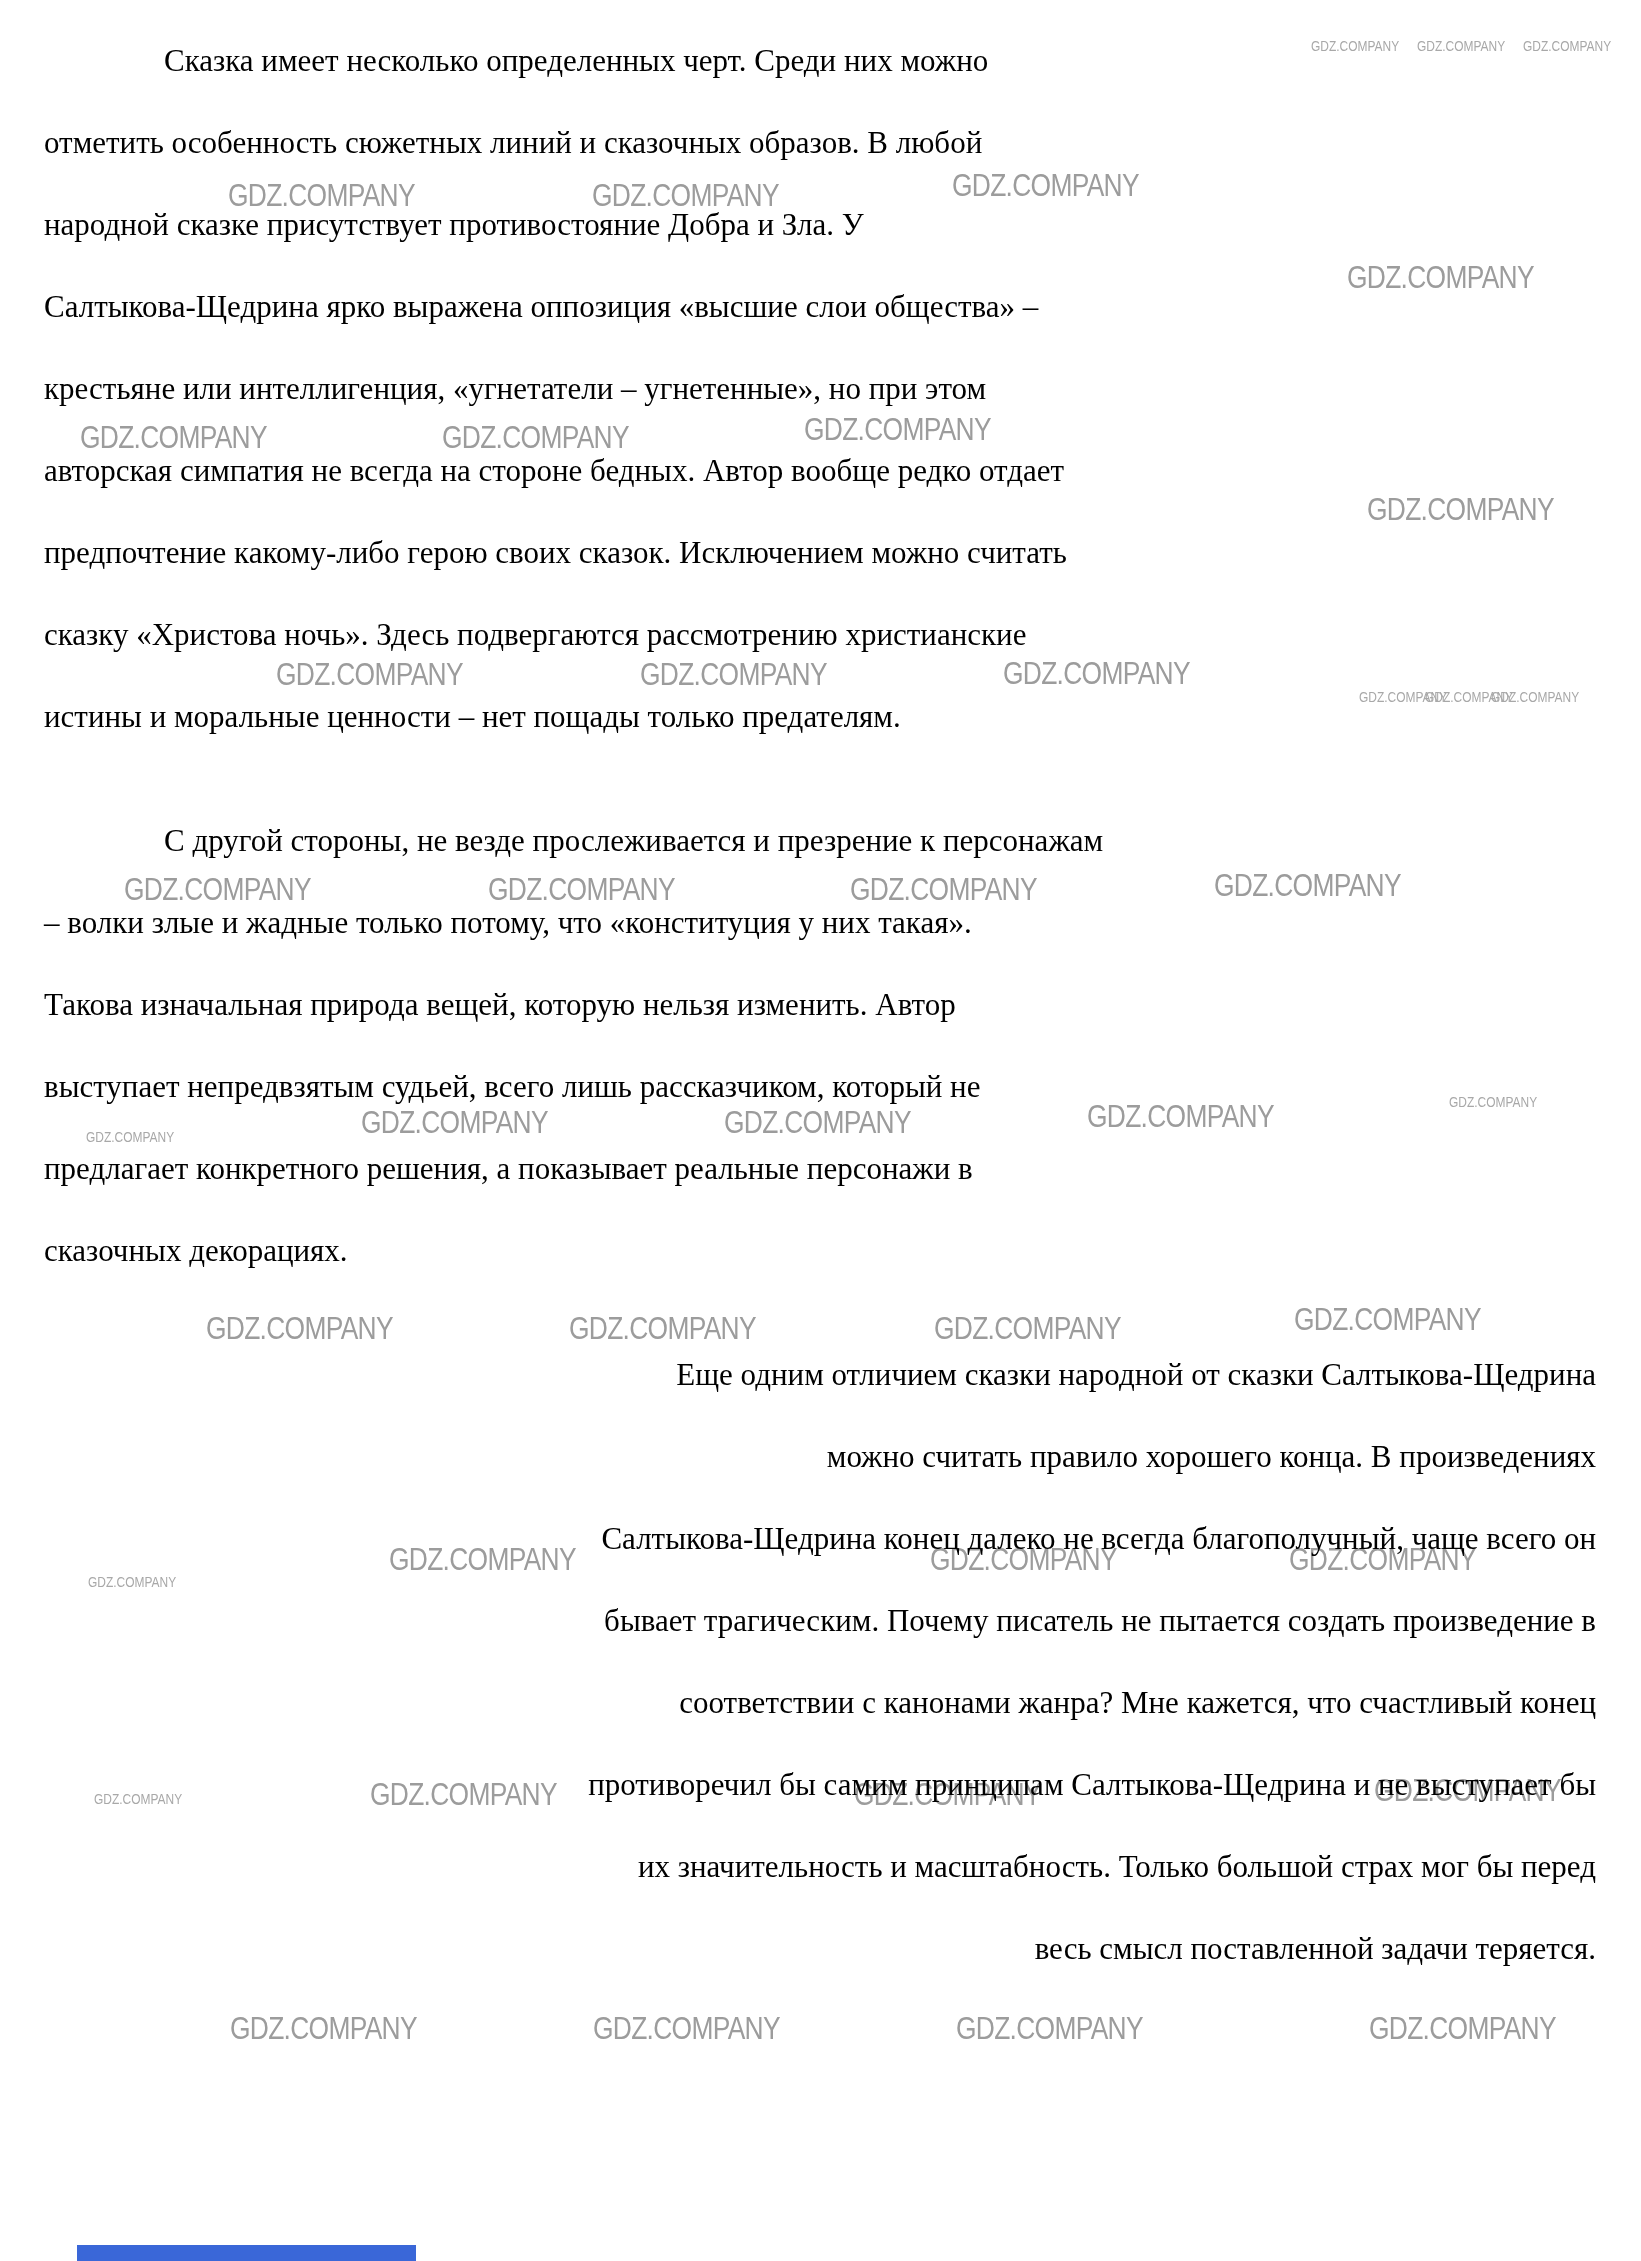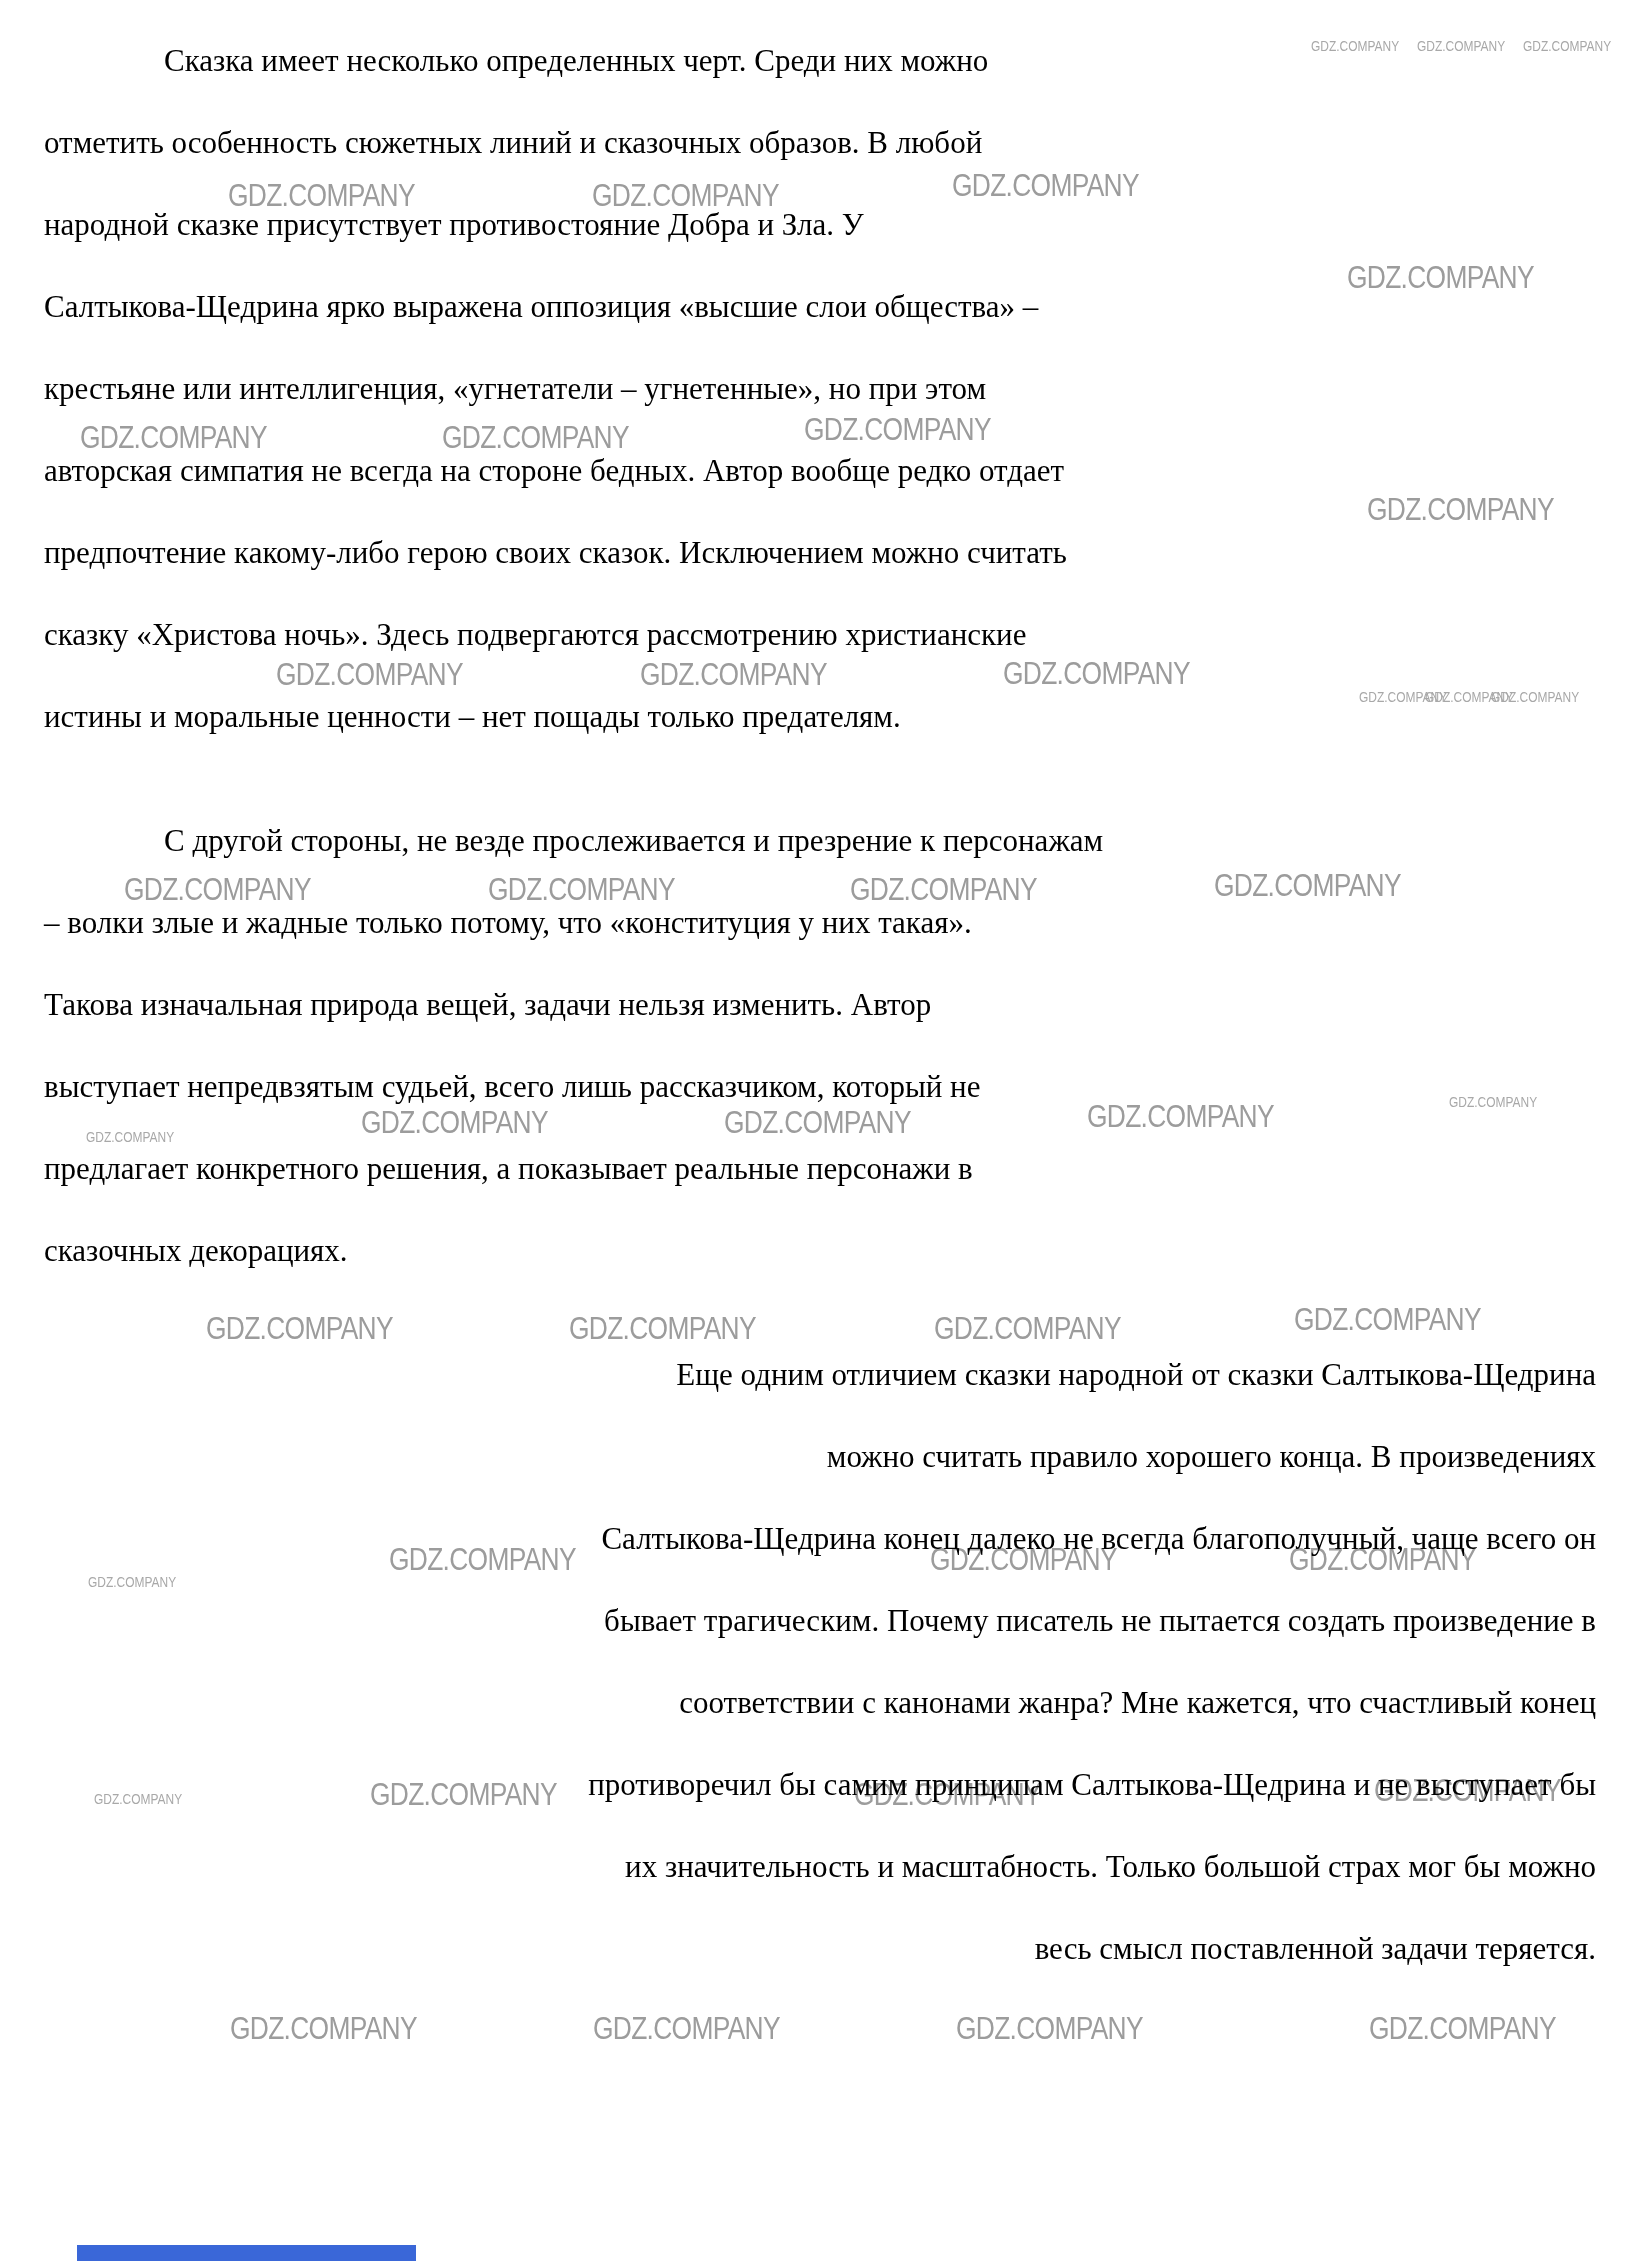--- a/index.html
+++ b/index.html
@@ -131,31 +131,31 @@
         <div class="text-line">Салтыкова-Щедрина ярко выражена оппозиция «высшие слои общества» –</div>
         <div class="text-line">крестьяне или интеллигенция, «угнетатели – угнетенные», но при этом</div>
         <div class="text-line">авторская симпатия не всегда на стороне бедных. Автор вообще редко отдает</div>
         <div class="text-line">предпочтение какому-либо герою своих сказок. Исключением можно считать</div>
         <div class="text-line">сказку «Христова ночь». Здесь подвергаются рассмотрению христианские</div>
         <div class="text-line">истины и моральные ценности – нет пощады только предателям.</div>
       </div>
       <div class="paragraph">
         <div class="text-line indent">С другой стороны, не везде прослеживается и презрение к персонажам</div>
         <div class="text-line">– волки злые и жадные только потому, что «конституция у них такая».</div>
-        <div class="text-line">Такова изначальная природа вещей, задачи нельзя изменить. Автор</div>
+        <div class="text-line">Такова изначальная природа вещей, которую нельзя изменить. Автор</div>
         <div class="text-line">выступает непредвзятым судьей, всего лишь рассказчиком, который не</div>
         <div class="text-line">предлагает конкретного решения, а показывает реальные персонажи в</div>
         <div class="text-line">сказочных декорациях.</div>
       </div>
       <div class="paragraph">
         <div class="text-line indent">Еще одним отличием сказки народной от сказки Салтыкова-Щедрина</div>
         <div class="text-line">можно считать правило хорошего конца. В произведениях</div>
         <div class="text-line">Салтыкова-Щедрина конец далеко не всегда благополучный, чаще всего он</div>
         <div class="text-line">бывает трагическим. Почему писатель не пытается создать произведение в</div>
         <div class="text-line">соответствии с канонами жанра? Мне кажется, что счастливый конец</div>
         <div class="text-line">противоречил бы самим принципам Салтыкова-Щедрина и не выступает бы</div>
-        <div class="text-line">их значительность и масштабность. Только большой страх мог бы можно</div>
+        <div class="text-line">их значительность и масштабность. Только большой страх мог бы перед</div>
         <div class="text-line">весь смысл поставленной задачи теряется.</div>
       </div>
     </div>
   <div class="footer-bar" id="footer-bar" style="background: rgb(58, 103, 216);"></div>
 </div>
 
 
 </body></html>

